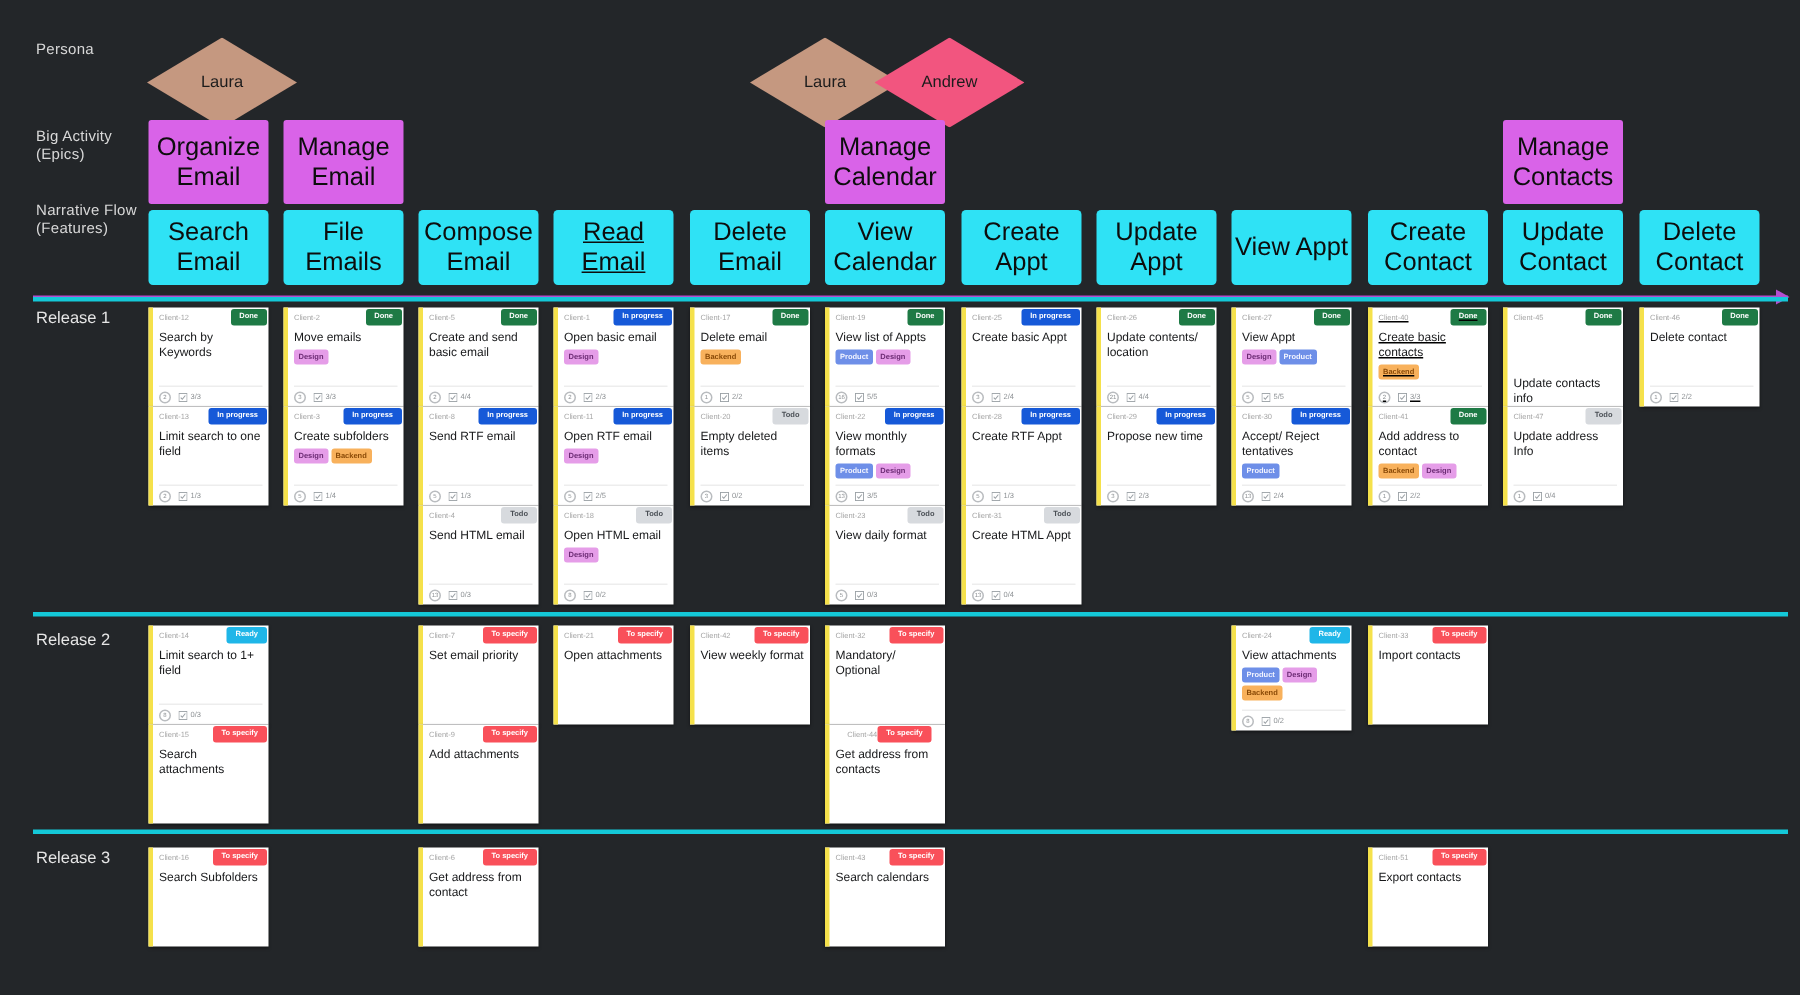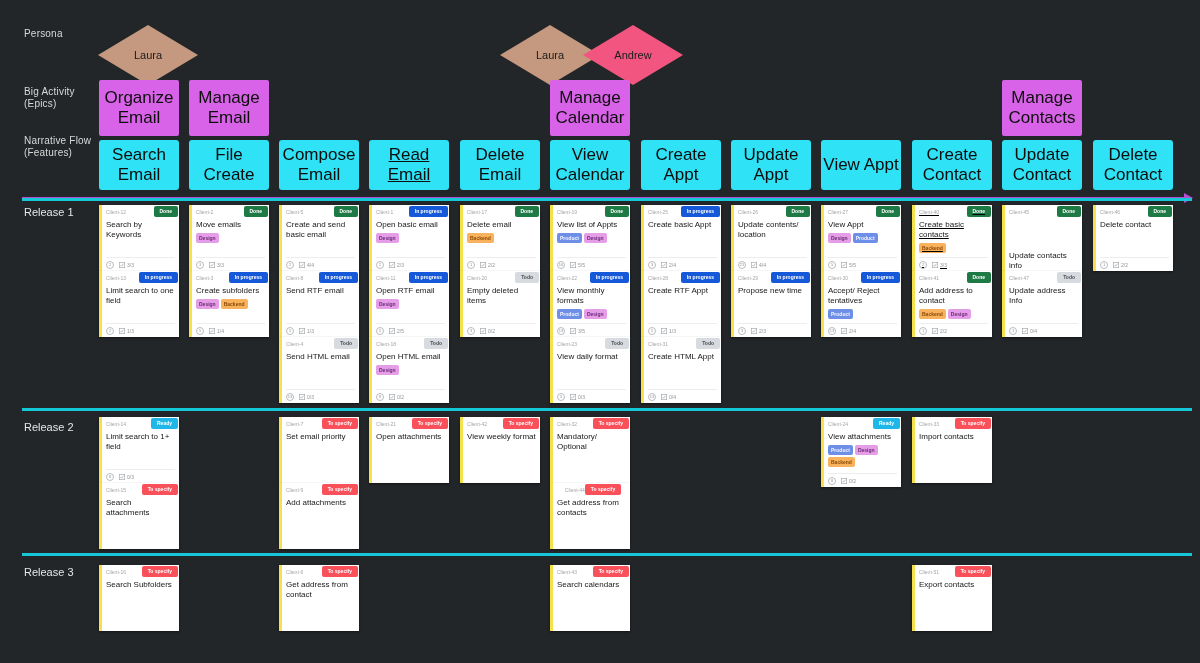--- a/index.html
+++ b/index.html
@@ -203,21 +203,21 @@
       </div>
       <div class="epic" style="left: 1002px; top: 80px;">
         <span>Manage Contacts</span>
       </div>
     </div>
   <div id="features-layer">
       <div class="feature" style="left: 99px;">
         <span>Search Email</span>
       </div>
       <div class="feature" style="left: 189px;">
-        <span>File Create</span>
+        <span>File Emails</span>
       </div>
       <div class="feature" style="left: 279px;">
         <span>Compose Email</span>
       </div>
       <div class="feature" style="left: 369px; text-decoration: underline;">
         <span>Read Email</span>
       </div>
       <div class="feature" style="left: 460px;">
         <span>Delete Email</span>
       </div>

